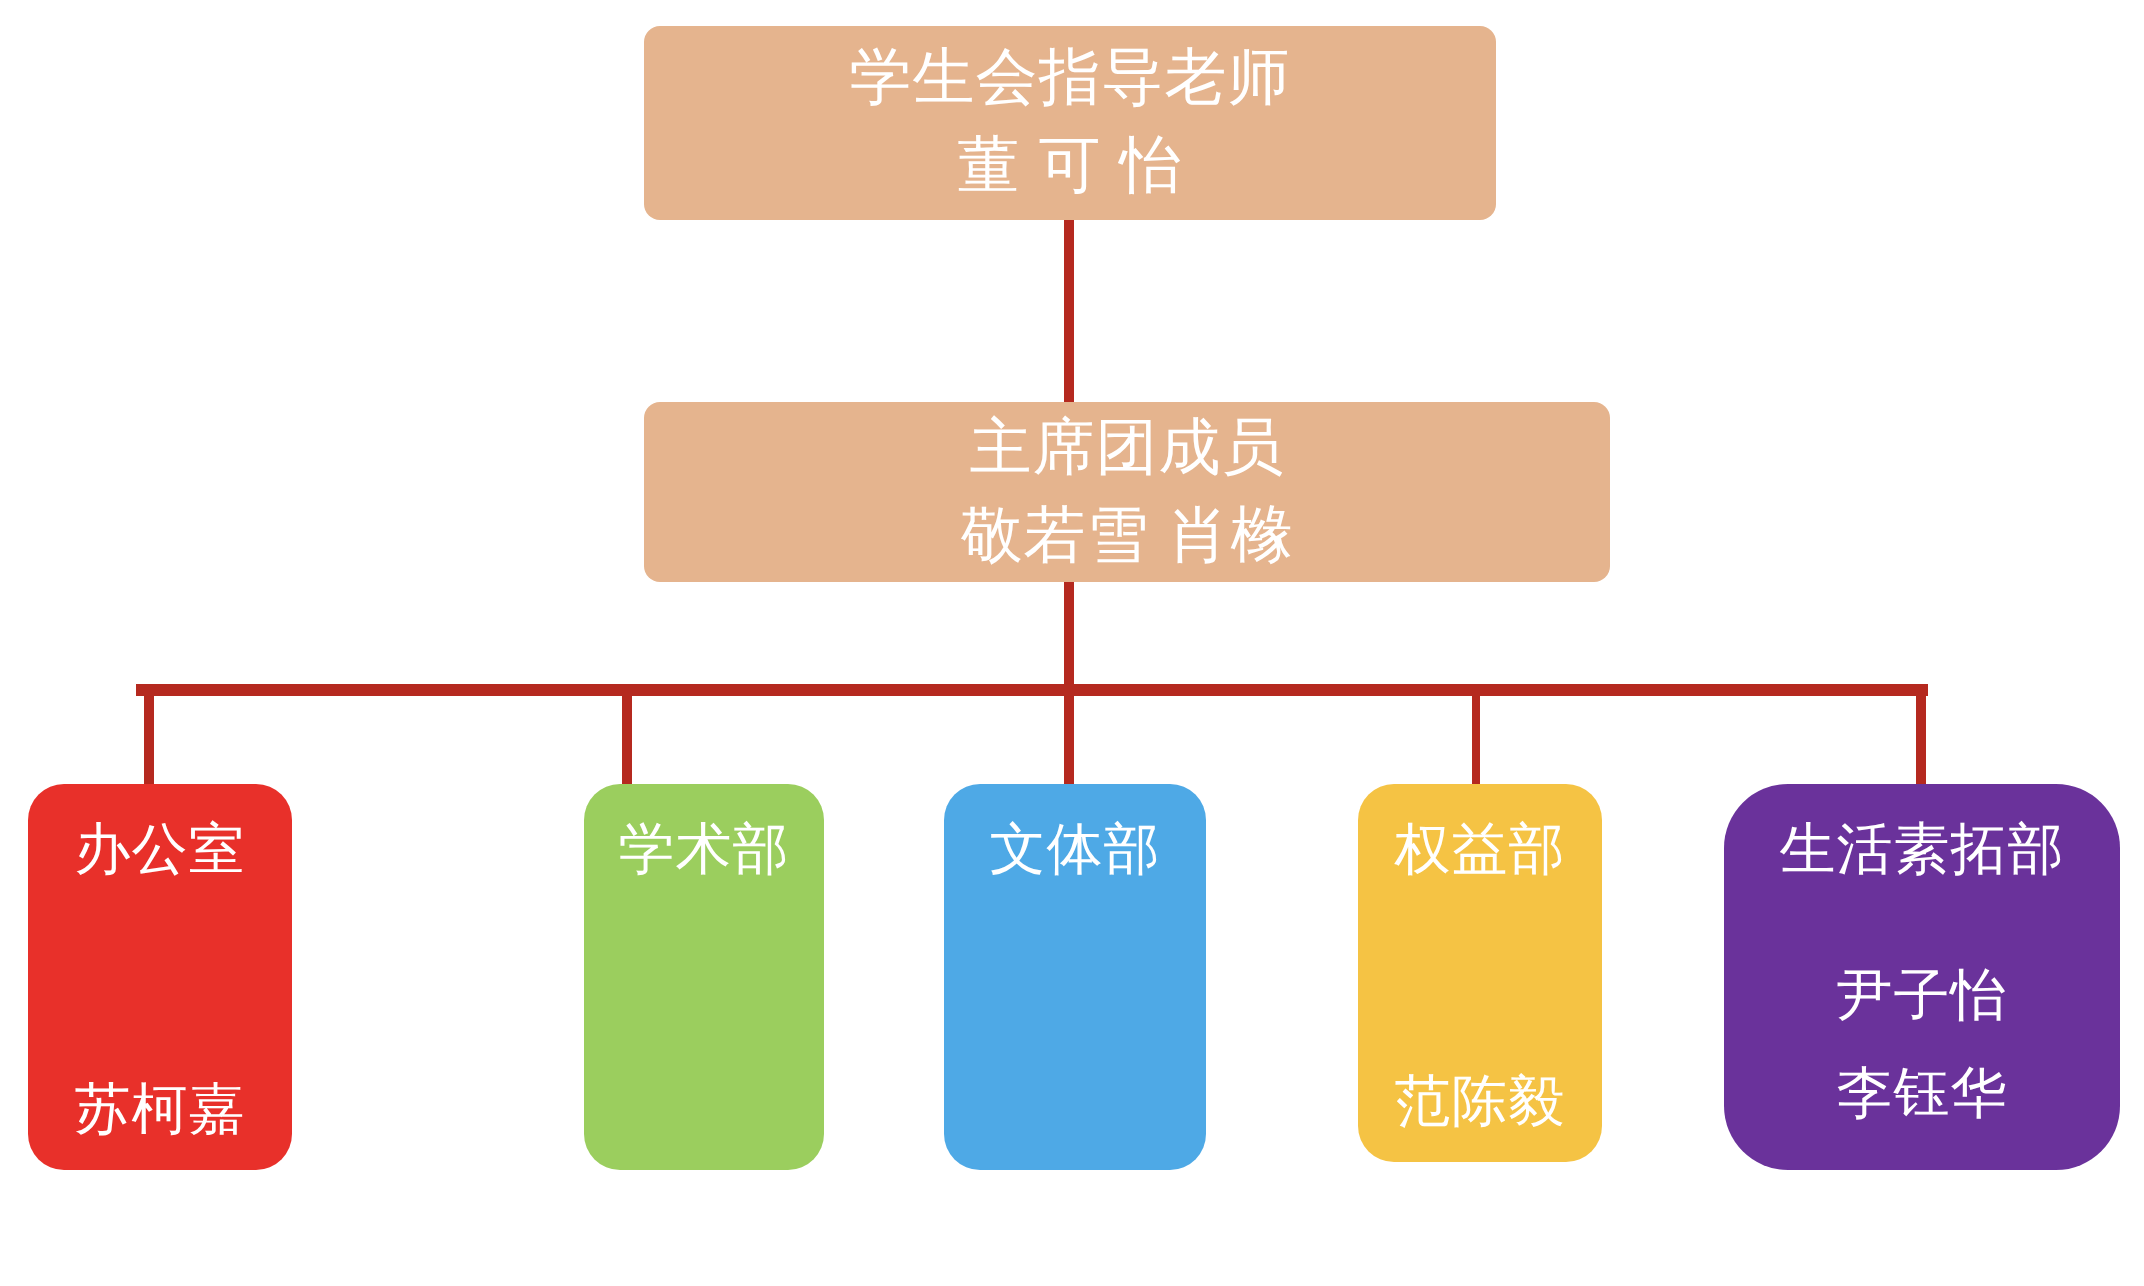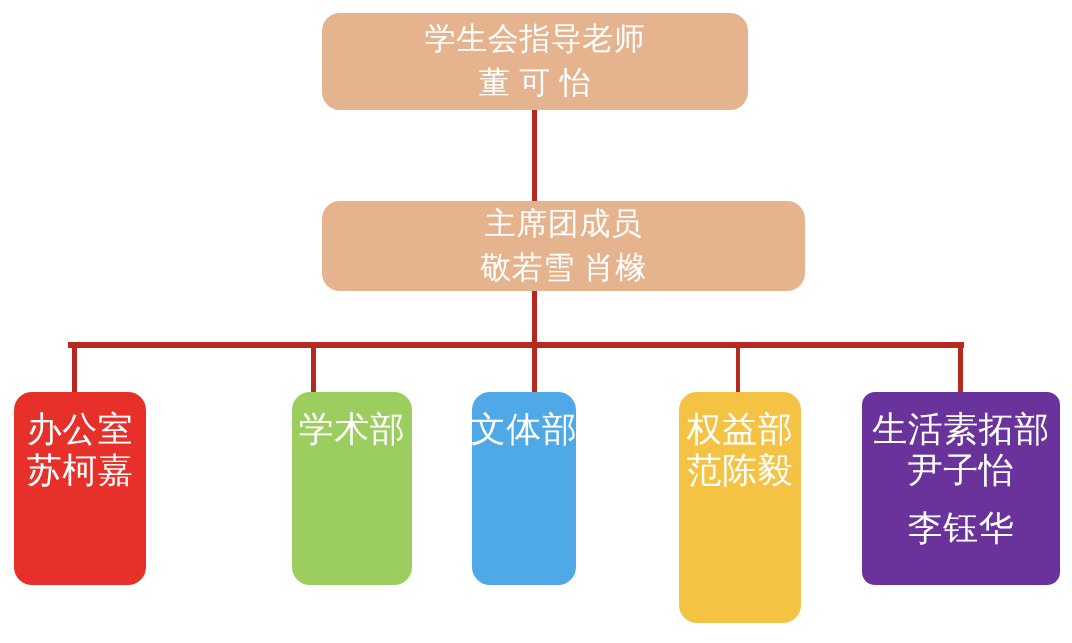--- a/index.html
+++ b/index.html
@@ -36,32 +36,33 @@
     color: #ffffff;
     text-align: center;
     line-height: 1.18;
     letter-spacing: 0.5px;
     white-space: nowrap;
   }
 
   
   .node-exec {
     background: #E5B48E;
-    border-radius: 18px;
+    border-radius: 8px;
     justify-content: center;
     font-size: 31px;
   }
   .node-exec .n-title { display: block; }
   .node-exec .n-people { display: block; margin-top: 7px; }
 
   
   .node-dept {
     border-radius: 18px;
+    justify-content: space-between;
     padding: 16px 10px 14px 10px;
-    font-size: 35px;
+    font-size: 28px;
   }
   .node-dept .n-title { display: block; }
   .node-dept .n-people-wrap {
     display: flex;
     flex-direction: column;
     align-items: center;
   }
   .node-dept .n-people { display: block; }
   .node-dept .n-people + .n-people { margin-top: 16px; }
 </style>
@@ -96,32 +97,32 @@
     <span class="n-title">办公室</span>
     <span class="n-people-wrap">
       <span class="n-people">苏柯嘉</span>
     </span>
   </div>
 
   <div class="node node-dept" style="left:252px; top:392px; width:120px; height:193px; background:#9BCE5E;margin-left:40px;">
     <span class="n-title">学术部</span>
   </div>
 
-  <div class="node node-dept" style="left:472px; top:392px; width:104px; height:193px; background:#4EA9E6;">
+  <div class="node node-dept" style="left:472px; top:392px; width:131px; height:193px; background:#4EA9E6;">
     <span class="n-title">文体部</span>
   </div>
 
-  <div class="node node-dept" style="left:679px; top:392px; width:122px; height:231px; background:#F5C344;">
+  <div class="node node-dept" style="left:679px; top:392px; width:122px; height:189px; background:#F5C344;">
     <span class="n-title">权益部</span>
     <span class="n-people-wrap">
       <span class="n-people">范陈毅</span>
     </span>
   </div>
 
-  <div class="node node-dept" style="left:862px; top:392px; width:198px; height:193px; background:#6A329B; border-radius:13px; padding-bottom:22px;">
+  <div class="node node-dept" style="left:862px; top:392px; width:198px; height:193px; background:#6A329B; border-radius:32px; padding-bottom:22px;">
     <span class="n-title">生活素拓部</span>
     <span class="n-people-wrap">
       <span class="n-people">尹子怡</span>
       <span class="n-people">李钰华</span>
     </span>
   </div>
 
 </div>
 
 </body></html>

